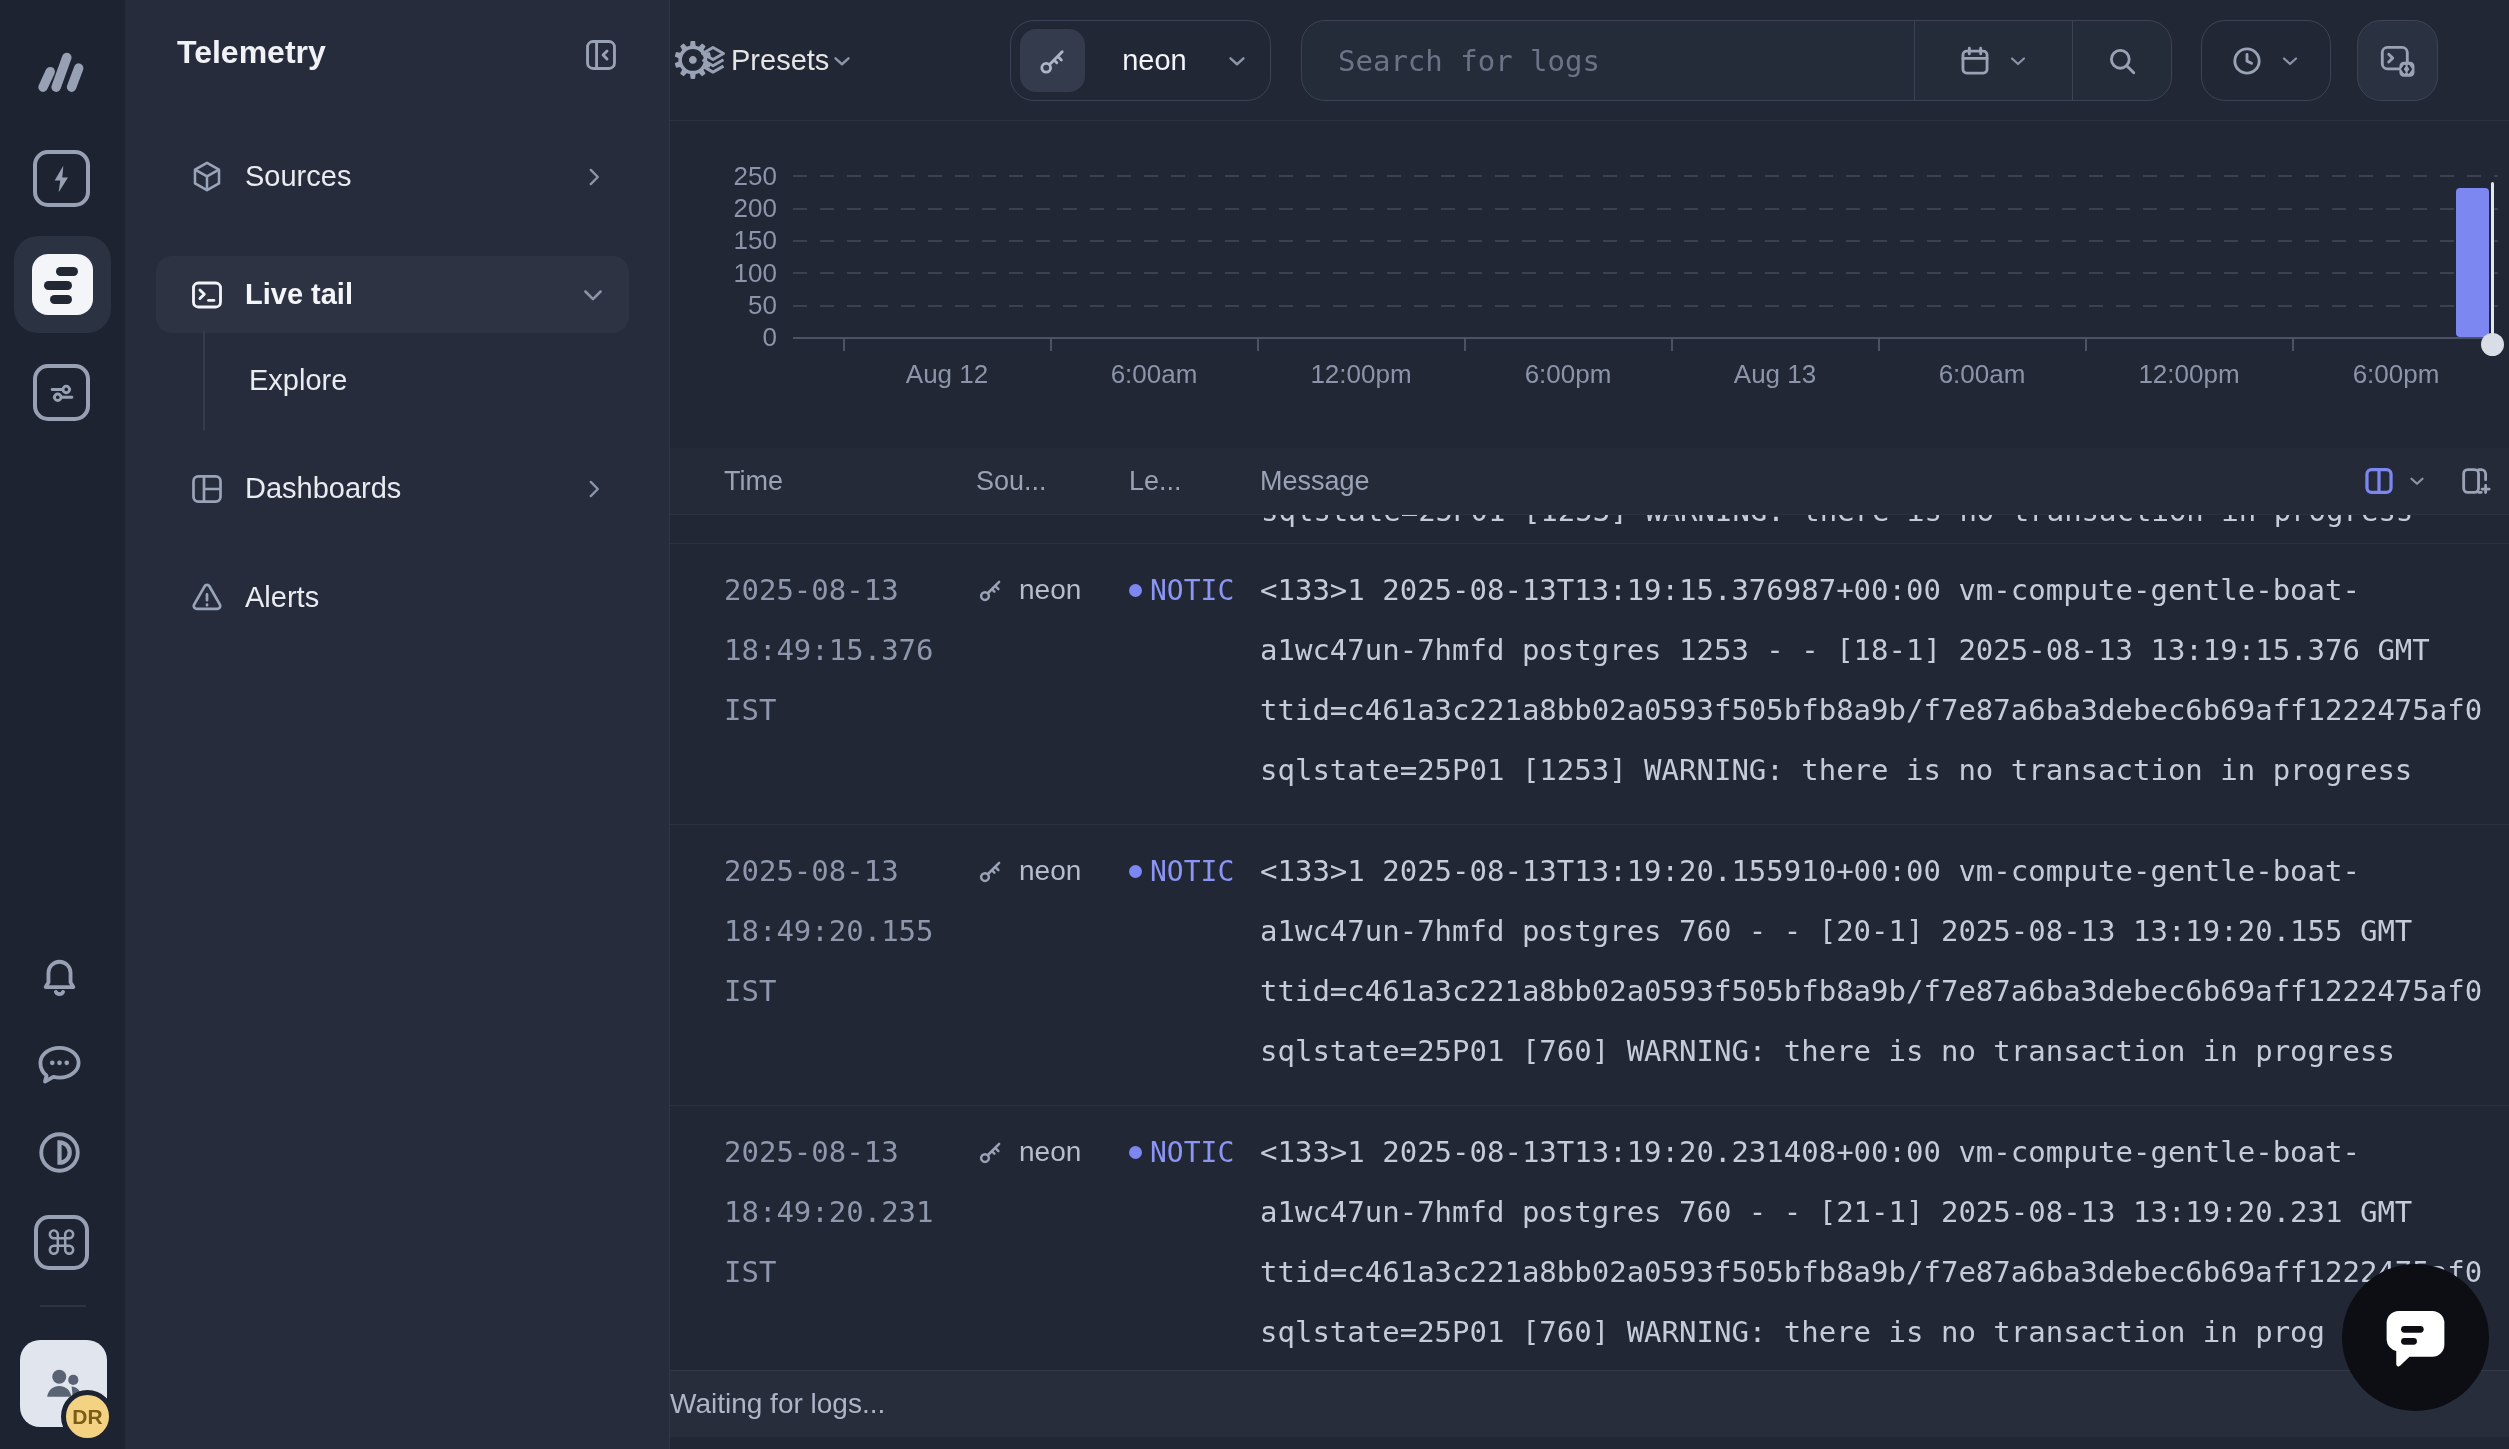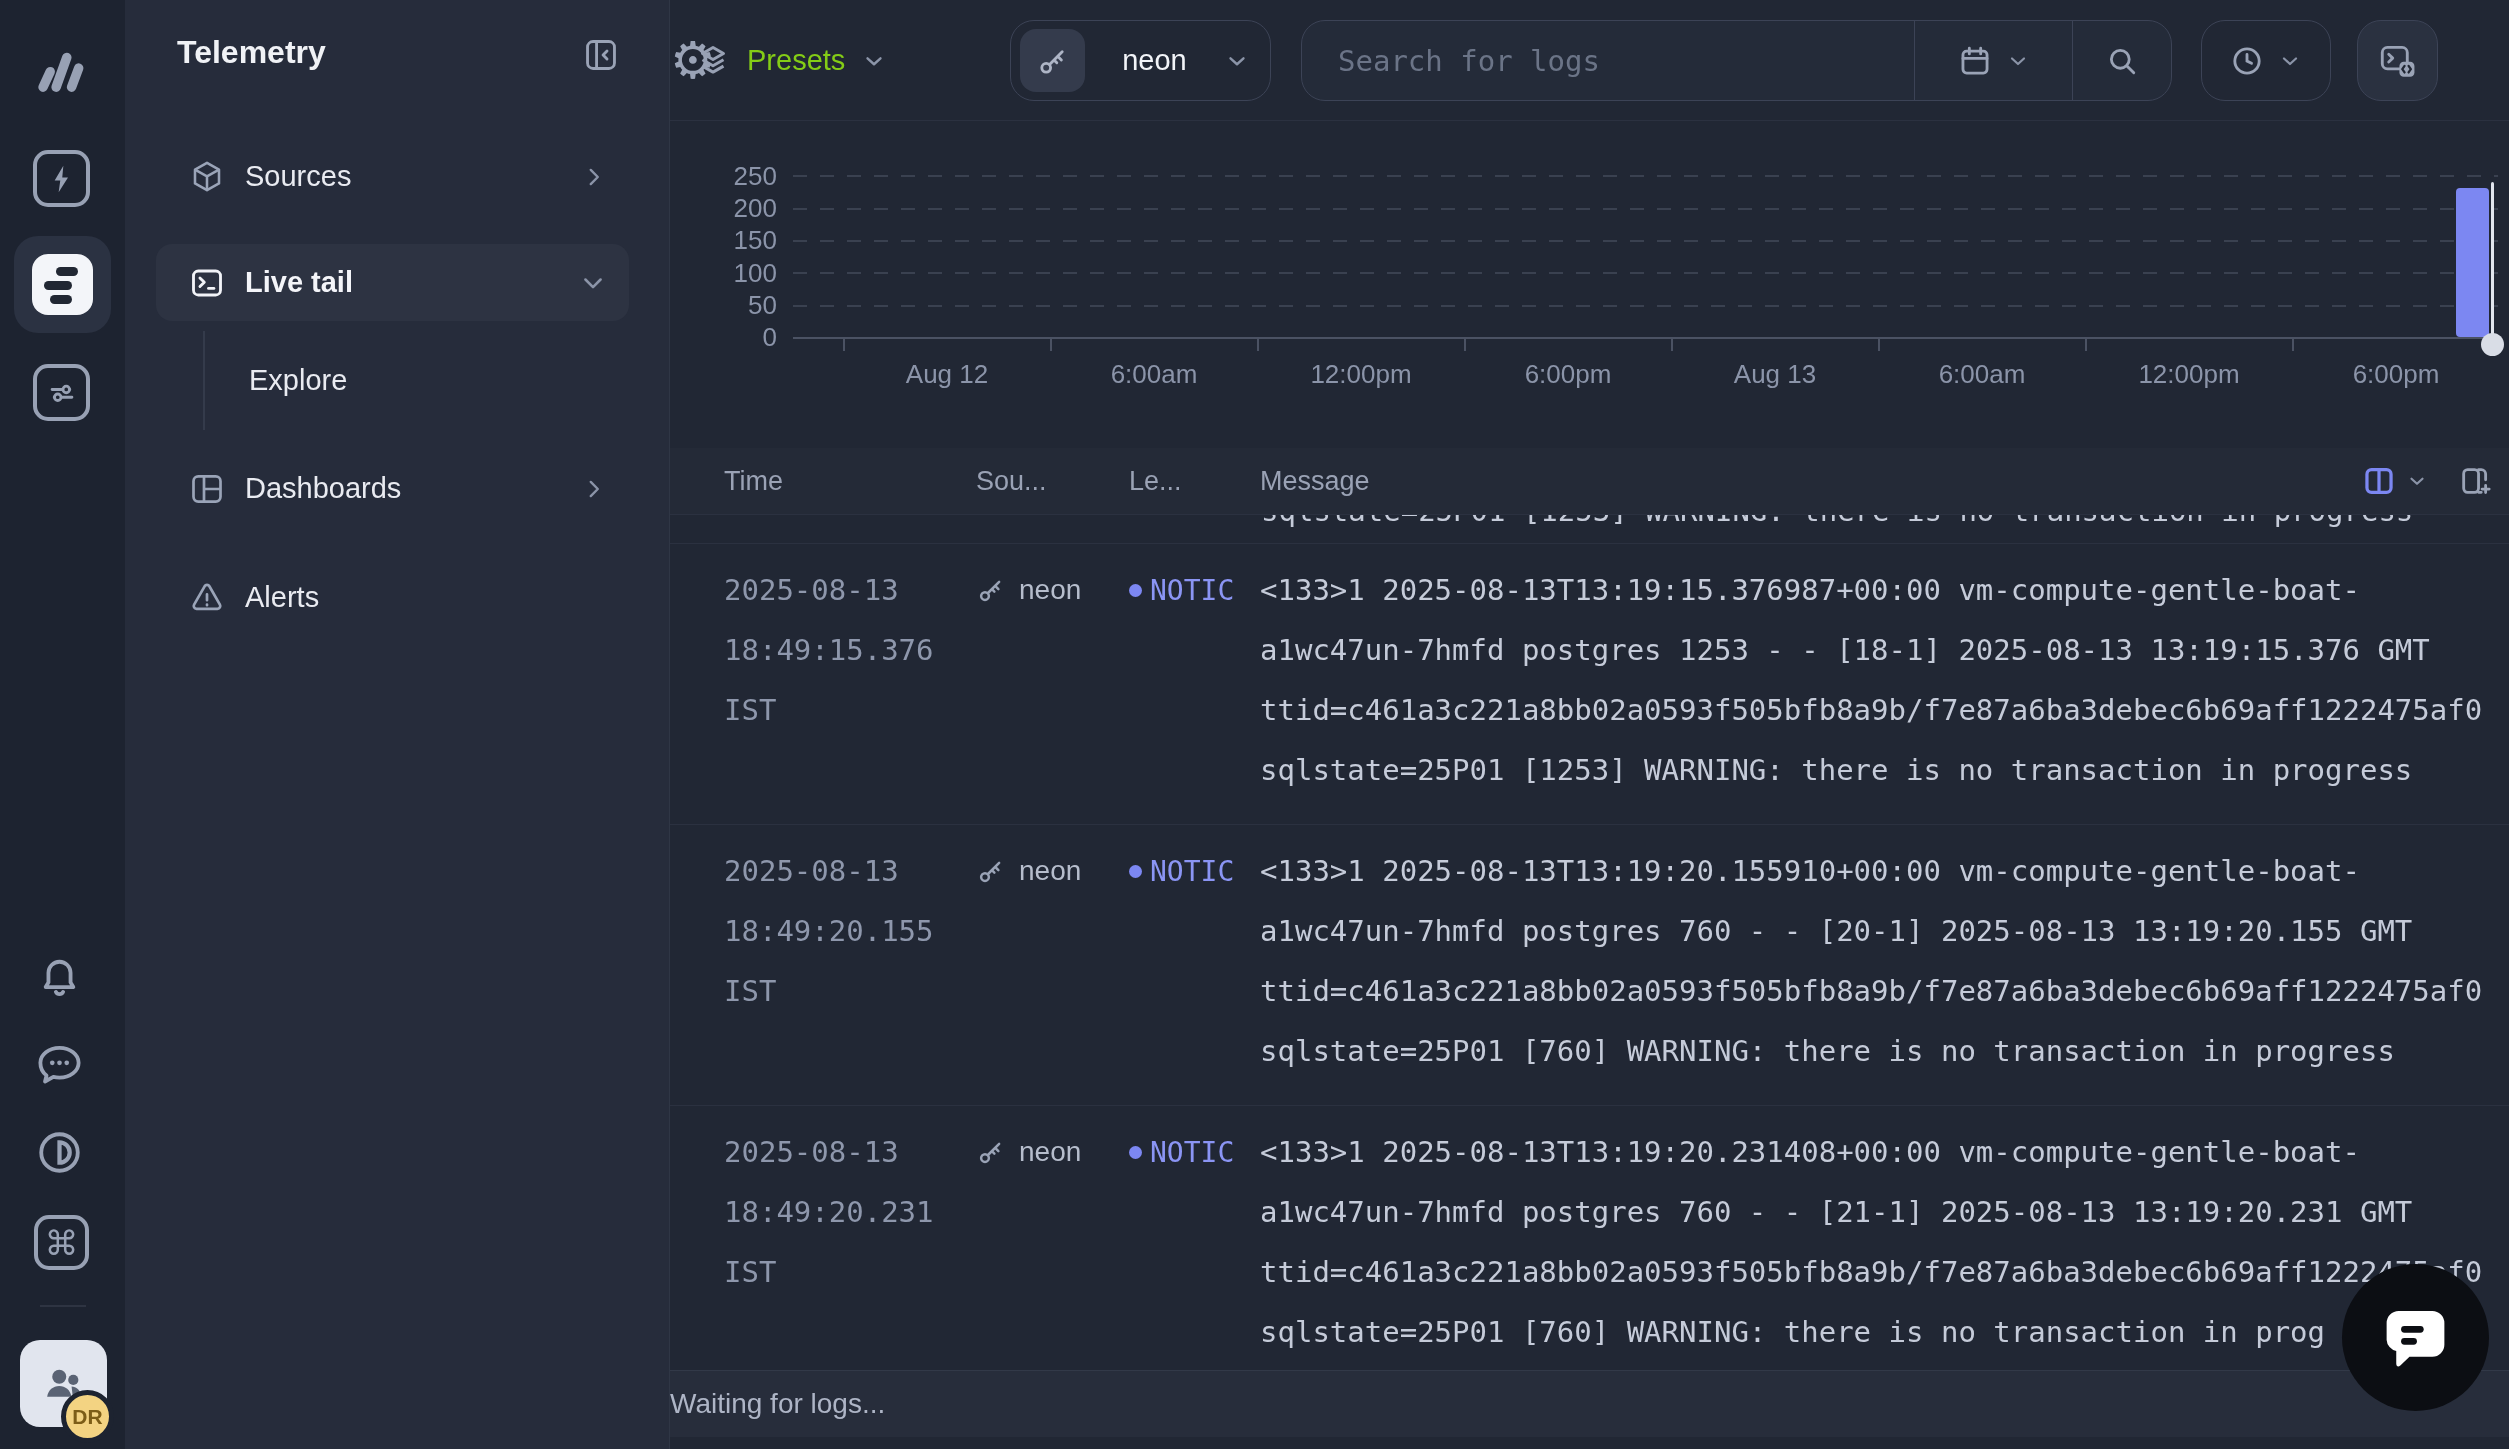--- a/index.html
+++ b/index.html
@@ -37,21 +37,21 @@
   .sb-item.active .sb-icon{color:#f2f4f8}
   .indent-line{position:absolute;left:78px;top:331px;width:2px;height:99px;background:#343b4b}
   .sb-sub{padding-left:93px;font-weight:400}
 
   
   .content{position:absolute;left:670px;top:0;right:0;bottom:0;background:var(--content-bg)}
 
   
   .topbar{position:absolute;left:0;right:0;top:0;height:121px;border-bottom:1px solid var(--sep)}
   .tb-group{position:absolute;top:20px;height:81px;display:flex;align-items:center}
-  .presets{left:25px;color:#84cc16;gap:16px;cursor:pointer}
+  .presets{left:25px;color:#e5e5e5;gap:0;cursor:pointer}
   .presets .plabel{font-size:29px;font-weight:500}
   .pill{border:1px solid var(--control-border);border-radius:24px}
   .neon-select{left:340px;width:261px;padding:0 20px 0 9px;justify-content:space-between;cursor:pointer}
   .neon-chip{width:65px;height:63px;background:var(--chip-bg);border-radius:16px;display:flex;align-items:center;justify-content:center;color:#aeb5c6}
   .neon-val{font-size:29px;color:#f2f4f8}
   .search-group{left:631px;width:871px;background:#242b39}
   .search-input{flex:1;height:100%;background:transparent;border:0;outline:none;padding:0 10px 0 36px;font-family:"DejaVu Sans Mono",monospace;font-size:29px;color:#c5cbd9}
   .search-input::placeholder{color:#6b7487}
   .vdiv{width:1px;height:100%;background:var(--control-border)}
   .seg{height:100%;display:flex;align-items:center;justify-content:center;gap:14px;color:#9aa3b6;cursor:pointer}
@@ -189,21 +189,21 @@
         </svg>
       </span>
       <span class="lbl">Sources</span>
       <span class="chev">
         <svg width="26" height="26" viewBox="0 0 24 24" fill="none" stroke="currentColor" stroke-width="2.2" stroke-linecap="round" stroke-linejoin="round">
             <path d="m9 5.5 6.5 6.5L9 18.5"></path>
           </svg>
       </span>
     </div>
 
-    <div class="sb-item active" style="top:244px">
+    <div class="sb-item active" style="top:256px">
       <span class="sb-icon">
         <svg width="36" height="36" viewBox="0 0 24 24" fill="none" stroke="currentColor" stroke-width="1.9">
           <rect x="3" y="4" width="18" height="16" rx="3.2"></rect>
             <path d="M7.3 8.6l2.9 2.9-2.9 2.9" stroke-linecap="round" stroke-linejoin="round"></path>
             <path d="M13 15.6h3.6" stroke-linecap="round"></path>
         </svg>
       </span>
       <span class="lbl">Live tail</span>
       <span class="chev">
         <svg width="28" height="28" viewBox="0 0 24 24" fill="none" stroke="currentColor" stroke-width="2.2" stroke-linecap="round" stroke-linejoin="round">

